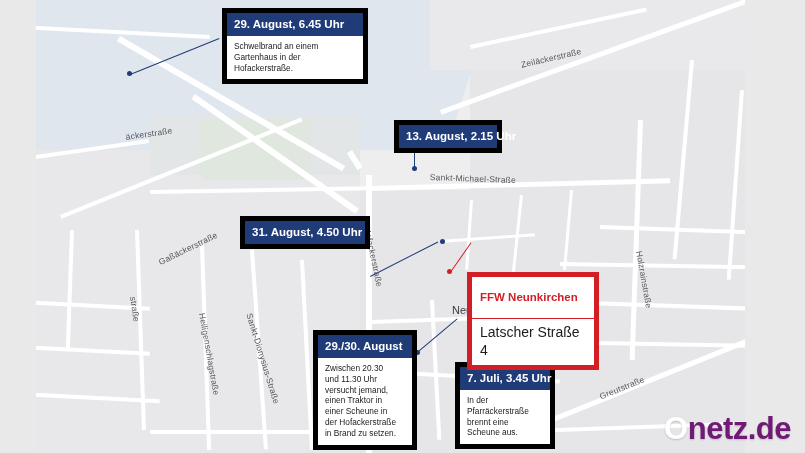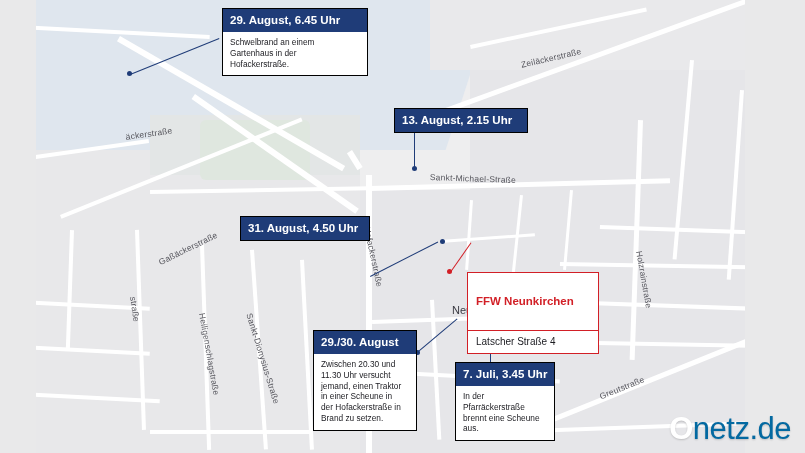--- a/index.html
+++ b/index.html
@@ -66,21 +66,21 @@
     position: absolute;
     font-size: 11px;
     color: #3a3a42;
     white-space: nowrap;
   }
 
   
   .callout {
     position: absolute;
     background: #ffffff;
-    border: 1px solid #000000;
+    border: 5px solid #000000;
     box-sizing: border-box;
   }
   .callout .head {
     background: #1f3c78;
     color: #ffffff;
     font-weight: bold;
     font-size: 11.5px;
     padding: 5px 7px 5px 7px;
     line-height: 1.1;
     white-space: nowrap;
@@ -93,24 +93,24 @@
   }
   
   .callout.red {
     border-color: #d21f26;
   }
   .callout.red .head {
     background: #ffffff;
     color: #d21f26;
     border-bottom: 1px solid #d21f26;
     font-size: 11.5px;
-    padding: 22px 8px;
+    padding: 14px 8px;
   }
   .callout.red .body {
-    font-size: 10px;
+    font-size: 14px;
     color: #1b1b20;
     padding: 4px 8px 5px 8px;
   }
 
   
   .leader {
     position: absolute;
     background: #1f3c78;
     height: 1px;
     transform-origin: 0 0;
@@ -133,22 +133,22 @@
     font-size: 31px;
     font-weight: bold;
     color: #ffffff;
     letter-spacing: -.5px;
     text-shadow: 0 1px 2px rgba(0,0,0,.18);
   }
   #watermark .o {
     color: #ffffff;
   }
   #watermark .de {
-    color: #0369a1;
-    font-weight: normal;
+    color: #701a75;
+    font-weight: bold;
   }
 </style>
 </head>
 <body>
 
 <div id="screen">
 
   <div id="map">
 
     <div class="water" style="left:0;top:0;width:430px;height:118px;"></div>
@@ -238,21 +238,21 @@
     <div class="dot" style="left:488px;top:328px;"></div>
 
     <div class="leader red" style="left:450px;top:272px;width:36px;transform:rotate(-55deg);"></div>
     <div class="dot red" style="left:447px;top:269px;"></div>
 
     <div class="callout" style="left:222px;top:8px;width:146px;">
       <div class="head">29. August, 6.45 Uhr</div>
       <div class="body">Schwelbrand an einem Gartenhaus in der Hofackerstraße.</div>
     </div>
 
-    <div class="callout" style="left:394px;top:108px;width:134px;">
+    <div class="callout" style="left:394px;top:120px;width:108px;">
       <div class="head">13. August, 2.15 Uhr</div>
     </div>
 
     <div class="callout" style="left:240px;top:216px;width:130px;">
       <div class="head">31. August, 4.50 Uhr</div>
     </div>
 
     <div class="callout" style="left:313px;top:330px;width:104px;">
       <div class="head">29./30. August</div>
       <div class="body">Zwischen 20.30 und 11.30 Uhr versucht jemand, einen Traktor in einer Scheune in der Hofackerstraße in Brand zu setzen.</div>

